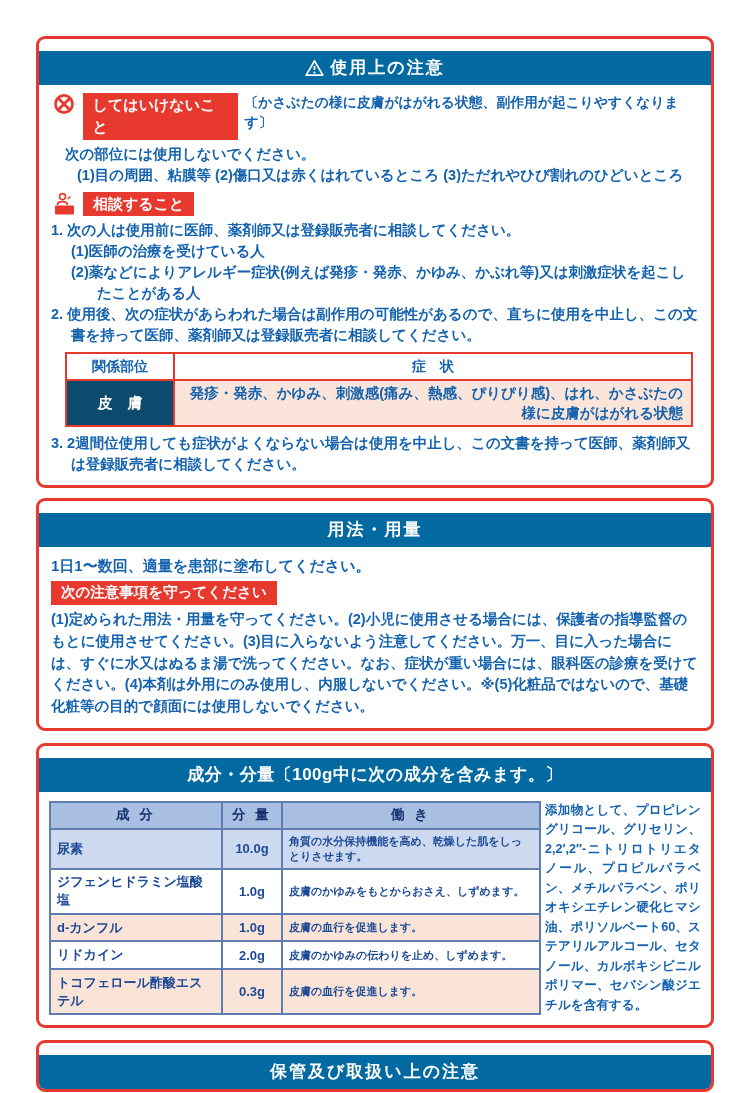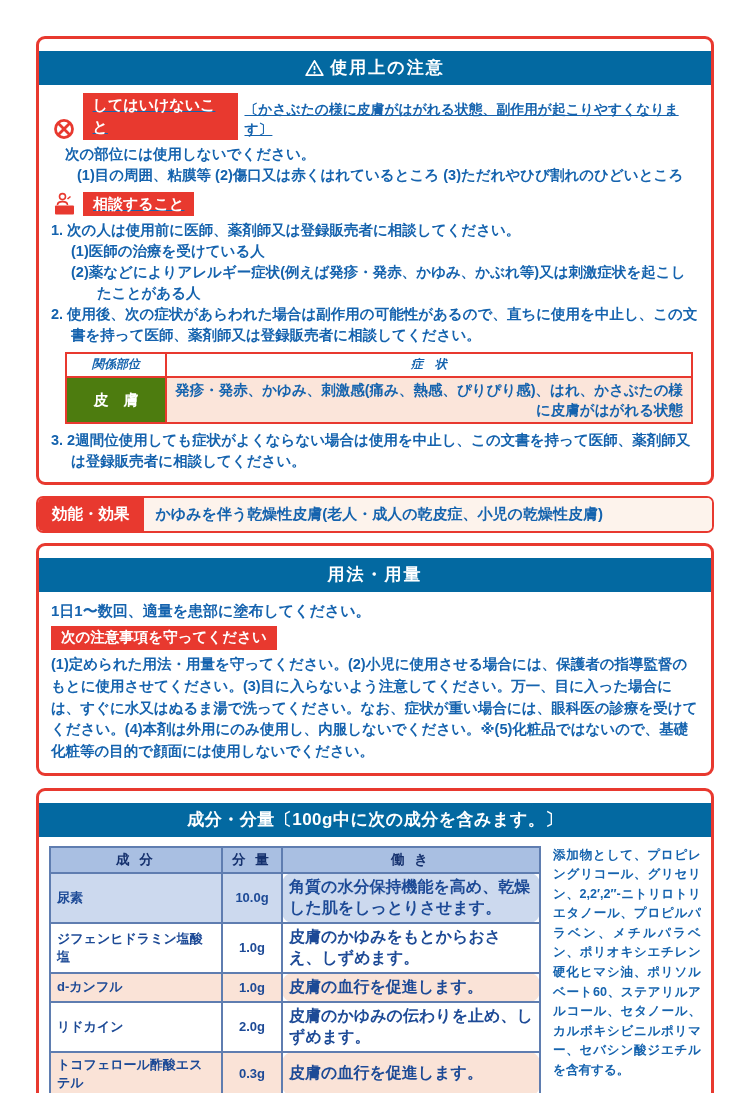--- a/index.html
+++ b/index.html
@@ -48,52 +48,52 @@
   .indent1 { padding-left:14px; }
 
   
   table.symptom {
     border-collapse:collapse;
     margin:6px 0 6px 14px;
     width:calc(100% - 20px);
     font-size:14.5px;
   }
   table.symptom th, table.symptom td { border:2px solid #e8392f; padding:2px 8px;text-align:right; }
-  table.symptom th { background:#fff; color:#1563ae; text-align:center; font-size:12px;font-style:italic; }
-  table.symptom td.part { background:#4d7c0f; color:#fff; text-align:center; width:100px; font-size:15px; }
+  table.symptom th { background:#fff; color:#1563ae; text-align:center; font-size:14px; }
+  table.symptom td.part { background:#0c4a6e; color:#fff; text-align:center; width:108px; font-size:15px; }
   table.symptom td.symp { background:#fbe5da; color:#1563ae; line-height:1.4; }
 
   
   .efficacy {
     display:flex; margin-top:11px;
     border:2.5px solid #e8392f; border-radius:7px; overflow:hidden;
   }
   .efficacy .label {
     background:#e8392f; color:#fff; font-size:15.5px;
     padding:6px 14px; white-space:nowrap; display:flex; align-items:center;
   }
   .efficacy .value {
     flex:1; background:#fdf3ec; display:flex; align-items:center;
     padding:4px 12px; font-size:15px;
   }
 
   
-  .ing-body { display:flex; gap:12px; padding:9px 10px 10px 10px; }
+  .ing-body { display:flex; gap:4px; padding:9px 10px 10px 10px; }
   table.ing { border-collapse:collapse; width:492px; font-size:13px; }
   table.ing th, table.ing td { border:2px solid #5f7db0; padding:3px 6px; color:#1d4a96; }
   table.ing th { background:#a9bfe2; color:#15316e; font-size:13.5px; letter-spacing:3px; }
   table.ing td.amt { text-align:center; white-space:nowrap; width:60px; }
   table.ing td.nm { width:172px; }
   table.ing tr.bgblue td { background:#ccd9ee; }
   table.ing tr.bgpink td { background:#fae3d7; }
-  table.ing td.act { font-size:16px;border-radius:11px; }
+  table.ing td.act { font-size:11px; }
   .additives { flex:1; font-size:12.6px; line-height:1.55; color:#1563ae; text-align:justify; }
 
   .mt4 { margin-top:4px; } .mt6 { margin-top:6px; } .mt10 { margin-top:10px; } .mt12 { margin-top:12px; }
-  .row-flex { display:flex; align-items:flex-end; gap:6px;text-decoration:underline; }
+  .row-flex { display:flex; align-items:flex-start; gap:6px; }
 </style>
 </head>
 <body>
 
 <div class="page">
 
   <div class="section">
     <div class="section-header">
       <span style="display:inline-flex;">
         <svg width="19" height="18" viewBox="0 0 24 22">
@@ -148,24 +148,20 @@
           <td class="part">皮　膚</td>
           <td class="symp">発疹・発赤、かゆみ、刺激感(痛み、熱感、ぴりぴり感)、はれ、かさぶたの様に皮膚がはがれる状態</td>
         </tr>
       </tbody>
         </table>
 
       <div class="hang1">3. 2週間位使用しても症状がよくならない場合は使用を中止し、この文書を持って医師、薬剤師又は登録販売者に相談してください。</div>
     </div>
   </div>
 
-  <div class="efficacy">
-    <div class="label">効能・効果</div>
-    <div class="value">かゆみを伴う乾燥性皮膚(老人・成人の乾皮症、小児の乾燥性皮膚)</div>
-  </div>
 
   <div class="section mt10">
     <div class="section-header">
       <span>用法・用量</span>
     </div>
     <div class="section-body">
       <div style="font-size:15px;">1日1〜数回、適量を患部に塗布してください。</div>
       <div class="mt4">
         <span class="badge-red" style="font-size:14.5px;">次の注意事項を守ってください</span>
       </div>

